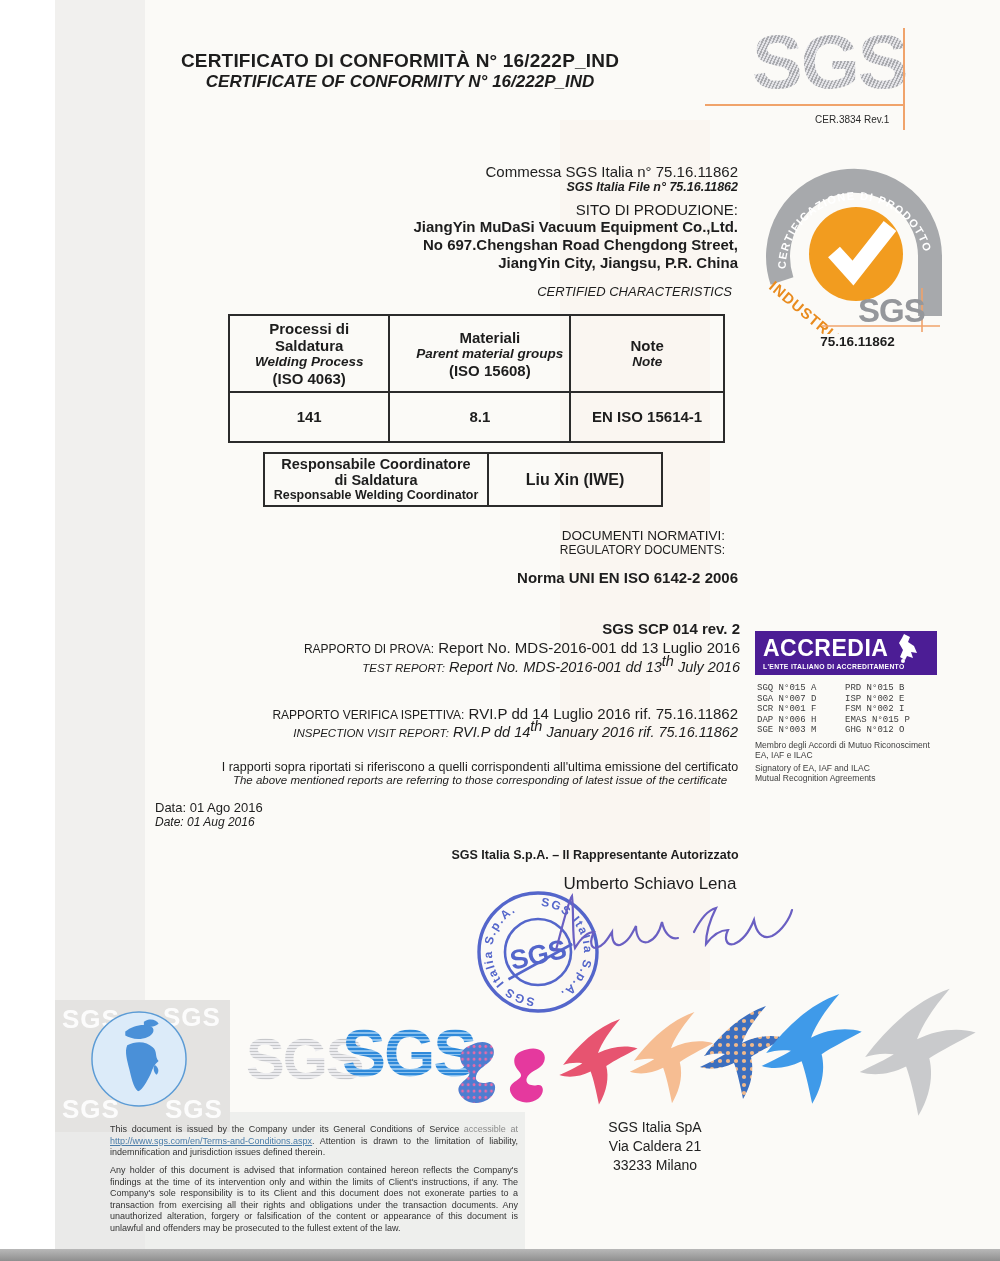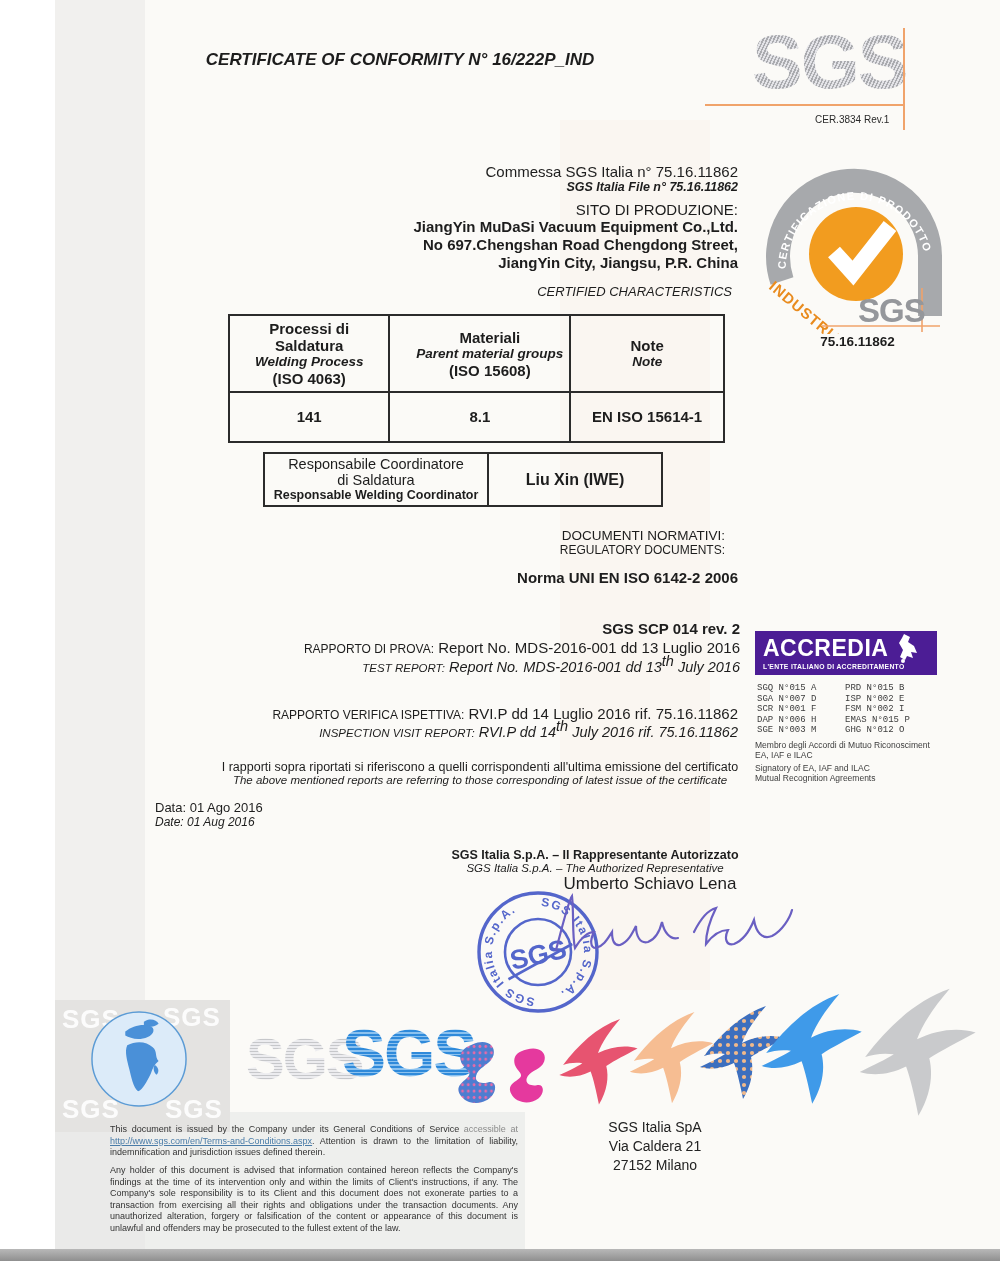--- a/index.html
+++ b/index.html
@@ -65,20 +65,21 @@
 </style>
 </head>
 <body>
 
 <div class="abs scan-left"></div>
 <div class="abs paper-shade"></div>
 <div class="abs center-watermark"></div>
 <div class="abs legal-bg"></div>
 
 <div class="abs ctr" style="left:130px;top:50px;width:540px;">
+  <div class="title-it">CERTIFICATO DI CONFORMITÀ N° 16/222P_IND</div>
   <div class="title-en">CERTIFICATE OF CONFORMITY N° 16/222P_IND</div>
 </div>
 
 <div class="abs striped-text stripe-gray-lg" style="left:752px;top:24px;font-size:76px;">SGS</div>
 <div class="abs crop-line" style="left:705px;top:104px;width:200px;height:2px;"></div>
 <div class="abs crop-line" style="left:903px;top:28px;width:2px;height:102px;"></div>
 <div class="abs cer" style="left:815px;top:114px;">CER.3834 Rev.1</div>
 
 <div class="abs rgt" style="left:340px;top:163px;width:398px;">
   <div class="sm15">Commessa SGS Italia n° 75.16.11862</div>
@@ -137,21 +138,21 @@
     <td><span class="cell-val">8.1</span></td>
     <td><span class="cell-val">EN ISO 15614-1</span></td>
   </tr>
 </tbody>
   </table>
 
 <table class="abs tbl2 ctr" style="left:263px;top:452px;width:400px;">
   <tbody>
       <tr>
     <td style="width:210px;height:44px;">
-      <div style="font-size:14.5px;font-weight:normal;line-height:16px;white-space:pre-line;">Responsabile Coordinatore
+      <div style="font-size:14.5px;font-weight:bold;line-height:16px;white-space:pre-line;">Responsabile Coordinatore
 di Saldatura</div>
       <div style="font-size:12.5px;font-weight:bold;line-height:15px;">Responsable Welding Coordinator</div>
     </td>
     <td>
       <span style="font-size:16px;font-weight:bold;">Liu Xin (IWE)</span>
     </td>
   </tr>
 </tbody>
   </table>
 
@@ -165,21 +166,21 @@
 <div class="abs rgt" style="left:230px;top:639px;width:510px;">
   <span class="lbl-caps">RAPPORTO DI PROVA:</span><span class="val-big"> Report No. MDS-2016-001 dd 13 Luglio 2016</span>
 </div>
 <div class="abs rgt" style="left:230px;top:658px;width:510px;">
   <span class="lbl-caps-i">TEST REPORT:</span><span class="val-big-i"> Report No. MDS-2016-001 dd 13</span><sup class="val-big-i">th</sup><span class="val-big-i"> July 2016</span>
 </div>
 <div class="abs rgt" style="left:230px;top:705px;width:508px;">
   <span class="lbl-caps">RAPPORTO VERIFICA ISPETTIVA:</span><span class="val-big"> RVI.P dd 14 Luglio 2016 rif. 75.16.11862</span>
 </div>
 <div class="abs rgt" style="left:230px;top:723px;width:508px;">
-  <span class="lbl-caps-i">INSPECTION VISIT REPORT:</span><span class="val-big-i"> RVI.P dd 14</span><sup class="val-big-i">th</sup><span class="val-big-i"> July 2016 rif. 75.16.11862</span>
+  <span class="lbl-caps-i">INSPECTION VISIT REPORT:</span><span class="val-big-i"> RVI.P dd 14</span><sup class="val-big-i">th</sup><span class="val-big-i"> January 2016 rif. 75.16.11862</span>
 </div>
 
 <div class="abs acc-box" style="left:755px;top:631px;">
   <div style="display:flex;align-items:center;">
     <div class="acc-name">ACCREDIA</div>
     <svg width="28" height="30" viewBox="0 0 28 30" style="margin-left:6px;margin-top:2px;">
       <path d="M10,1 L16,4 L14,9 L20,13 L23,20 L17,19 L19,25 L13,23 L11,27 L6,24 L9,17 L5,10 L8,5 Z" fill="#ffffff"></path>
       <circle cx="9" cy="28" r="2" fill="#ffffff"></circle>
     </svg>
   </div>
@@ -213,21 +214,20 @@
   <div class="i" style="font-size:11.5px;">The above mentioned reports are referring to those corresponding of  latest issue of the certificate</div>
 </div>
 
 <div class="abs" style="left:155px;top:800px;">
   <div style="font-size:13px;">Data: 01 Ago 2016</div>
   <div class="i" style="font-size:12px;">Date: 01 Aug  2016</div>
 </div>
 
 <div class="abs ctr" style="left:330px;top:848px;width:530px;">
   <div style="font-size:12.5px;font-weight:bold;">SGS Italia S.p.A. – Il Rappresentante Autorizzato</div>
-  <div class="i" style="font-size:11.5px;">SGS Italia S.p.A. – The Authorized Representative</div>
 </div>
 <div class="abs ctr" style="left:430px;top:874px;width:440px;font-size:17px;">Umberto Schiavo Lena</div>
 
 <svg class="abs" style="left:468px;top:882px;" width="140" height="140" viewBox="0 0 140 140">
   <defs>
     <path id="stampTextCircle" d="M70,24 a46,46 0 1 1 -0.05,0"></path>
   </defs>
   <g opacity="0.88">
     <circle cx="70" cy="70" r="59" fill="none" stroke="#3D52C5" stroke-width="3.4"></circle>
     <circle cx="70" cy="70" r="33" fill="none" stroke="#3D52C5" stroke-width="2.6"></circle>
@@ -301,21 +301,21 @@
 <svg class="abs" style="left:752px;top:982px;" width="118" height="142" viewBox="0 0 100 110">
   <use href="#birdShape" fill="#3F9AE9"></use>
 </svg>
 <svg class="abs" style="left:838px;top:982px;" width="158" height="150" viewBox="0 0 100 110">
   <use href="#birdShape" fill="#C9CACC"></use>
 </svg>
 
 <div class="abs ctr addr" style="left:555px;top:1118px;width:200px;">
   <div>SGS Italia SpA</div>
   <div>Via Caldera 21</div>
-  <div>27152 Milano</div>
+  <div>33233 Milano</div>
 </div>
 
 <div class="abs legal" style="left:110px;top:1124px;width:408px;">
   <span>This document is issued by the Company under its General Conditions of Service </span><span class="muted">accessible at </span><a href="#">http://www.sgs.com/en/Terms-and-Conditions.aspx</a><span>.  Attention is drawn to the limitation of liability, indemnification and jurisdiction issues defined therein.</span>
 </div>
 <div class="abs legal" style="left:110px;top:1165px;width:408px;">Any holder of this document is advised that information contained hereon reflects the Company's findings at the time of its intervention only and within the limits of Client's instructions, if any.  The Company's sole responsibility is to its Client and this document does not exonerate parties to a transaction from exercising all their rights and obligations under the transaction documents. Any unauthorized alteration, forgery or falsification of the content or appearance of this document is unlawful and offenders may be prosecuted to the fullest extent of the law.</div>
 
 <div class="abs bottom-edge"></div>
 
 </body></html>

